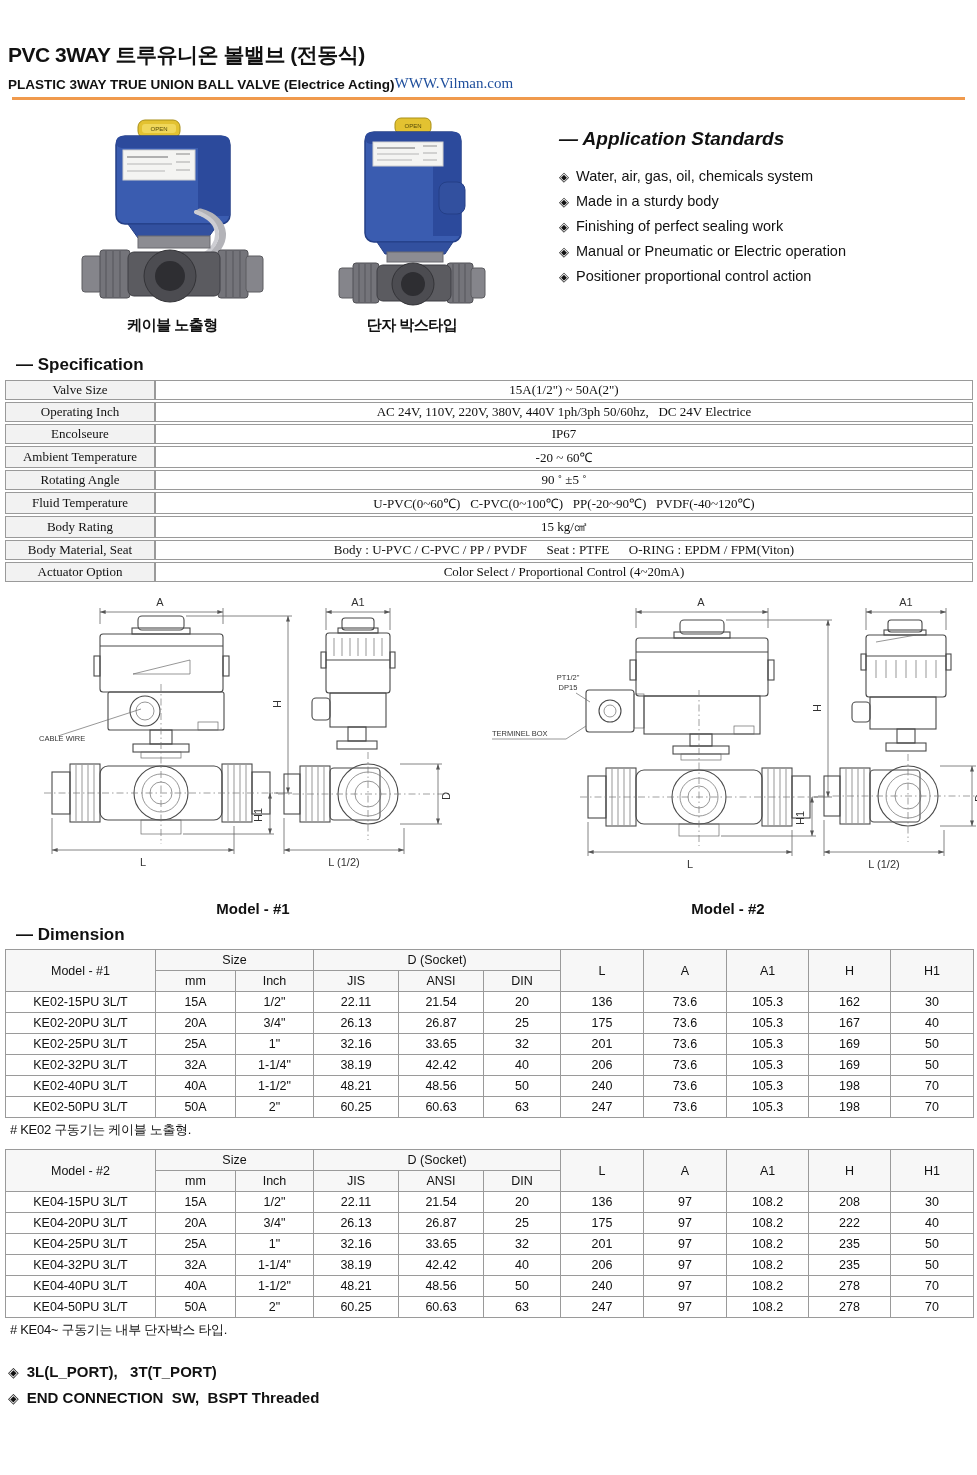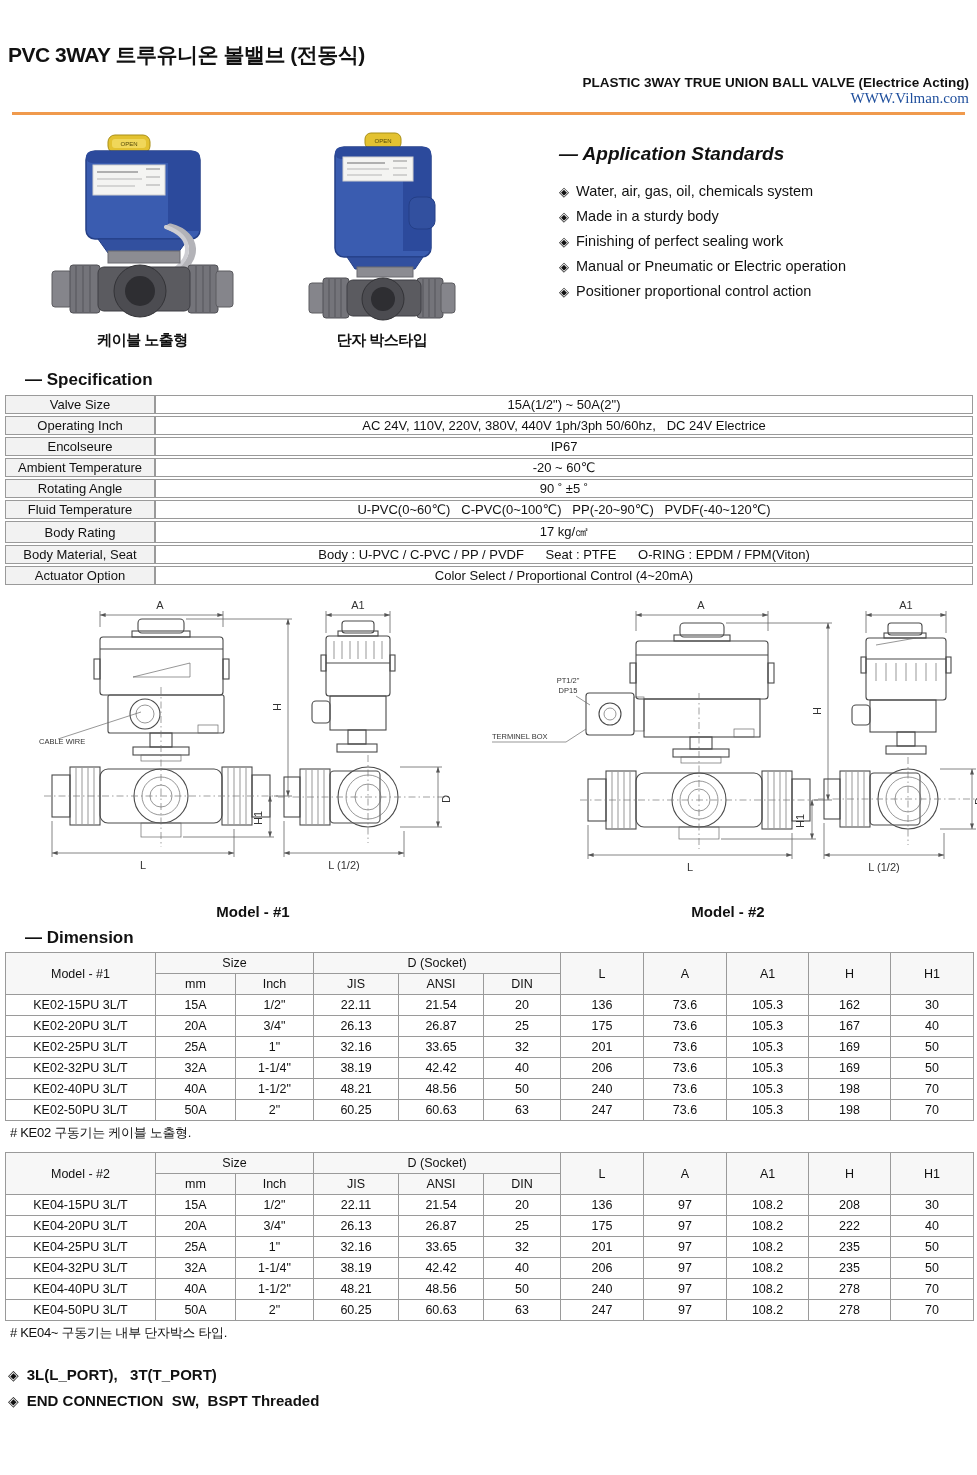--- a/index.html
+++ b/index.html
@@ -2,43 +2,43 @@
 <html><head>
 <meta charset="utf-8">
 <style>
   * { box-sizing: border-box; margin: 0; padding: 0; }
   body { background: #fff; font-family: "Liberation Sans", "DejaVu Sans", sans-serif; color: #111; }
   .page { width: 977px; height: 1475px; background: #fff; overflow: hidden; position: relative; margin-top: 36px; }
 
   
   .header { padding: 5px 8px 0 8px; }
   .title-ko { font-size: 21px; font-weight: bold; letter-spacing: -0.5px; }
-  .sub-row { display: flex; justify-content: flex-start; align-items: flex-end; margin-top: 6px; flex-direction: column; }
+  .sub-row { display: flex; justify-content: flex-start; align-items: flex-end; margin-top: 6px; }
   .subtitle-en { font-size: 13.5px; font-weight: bold; }
   .website { font-size: 15px; font-weight: normal; color: #1E4E9C; font-family: "Liberation Serif", serif; }
   .accent-rule { height: 3px; background: #F09A4D; margin: 5px 4px 0 4px; }
 
   
   .top-row { display: flex; margin-top: 16px; }
-  .photos { display: flex; gap: 72px; padding-left: 50px; }
+  .photos { display: flex; gap: 72px; padding-left: 80px; }
   .photo-block { text-align: center; }
   .photo-caption { font-size: 15px; font-weight: bold; margin-top: 6px; letter-spacing: -0.5px; }
   .app-block { margin-left: auto; width: 418px; padding-right: 6px; padding-top: 12px; }
   .app-heading { font-size: 19px; font-weight: bold; margin-bottom: 14px; font-style: italic; }
   .app-list { list-style: none; }
   .app-list li { font-size: 14.5px; line-height: 24px; display: flex; align-items: baseline; }
   .app-list .bullet { margin-right: 7px; font-size: 13px; }
 
   
-  .section-heading { font-size: 17px; font-weight: bold; padding-left: 25px; }
+  .section-heading { font-size: 17px; font-weight: bold; padding-left: 16px; }
 
   
   .spec-section { margin-top: 20px; }
   .spec-table { width: 968px; margin: 3px 4px 0 5px; border-collapse: separate; border-spacing: 0 2px; }
-  .spec-table th, .spec-table td { border: 1px solid #9a9a9a; height: 19px; font-size: 13px; font-weight: normal; text-align: center; padding: 1px 4px; white-space: pre-wrap; }
+  .spec-table th, .spec-table td { border: 1px solid #9a9a9a; height: 19px; font-size: 13px; font-weight: normal; text-align: center; padding: 1px 4px; white-space: pre-wrap; font-family: Liberation Serif, serif; }
   .spec-table th { background: #f2f2f2; width: 150px; }
   .spec-table td { background: #fff; }
 
   
   .drawings-row { display: flex; margin-top: 10px; padding-left: 38px; }
   .drawing-block { text-align: center; }
   .drawing-caption { font-size: 15px; font-weight: bold; margin-top: 2px; }
   svg text.dim { font-family: "Liberation Sans", sans-serif; font-size: 11px; fill: #333; }
   svg text.dim-sm { font-family: "Liberation Sans", sans-serif; font-size: 7.5px; fill: #333; }
   svg .outline { stroke: #4a4a4a; stroke-width: 1.1; fill: none; }
@@ -219,21 +219,21 @@
           <tr>
             <th>Rotating Angle</th>
             <td>90 ˚ ±5 ˚</td>
           </tr>
           <tr>
             <th>Fluid Temperature</th>
             <td>U-PVC(0~60℃)   C-PVC(0~100℃)   PP(-20~90℃)   PVDF(-40~120℃)</td>
           </tr>
           <tr>
             <th>Body Rating</th>
-            <td>17 kg/㎠</td>
+            <td>15 kg/㎠</td>
           </tr>
           <tr>
             <th>Body Material, Seat</th>
             <td>Body : U-PVC / C-PVC / PP / PVDF      Seat : PTFE      O-RING : EPDM / FPM(Viton)</td>
           </tr>
           <tr>
             <th>Actuator Option</th>
             <td>Color Select / Proportional Control (4~20mA)</td>
           </tr>
         </tbody>

